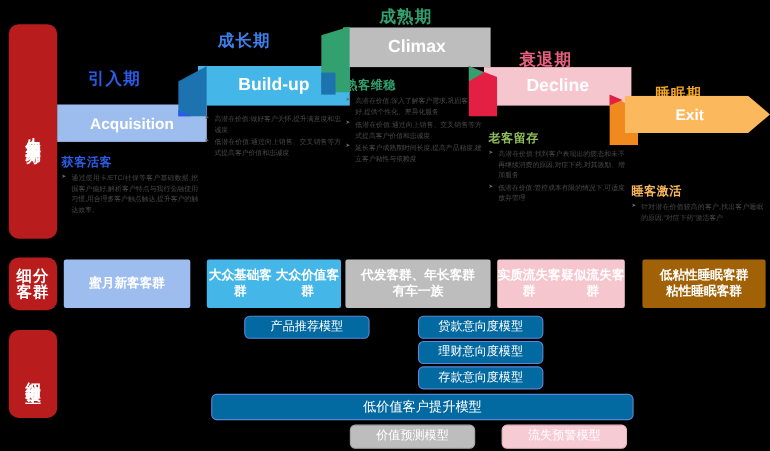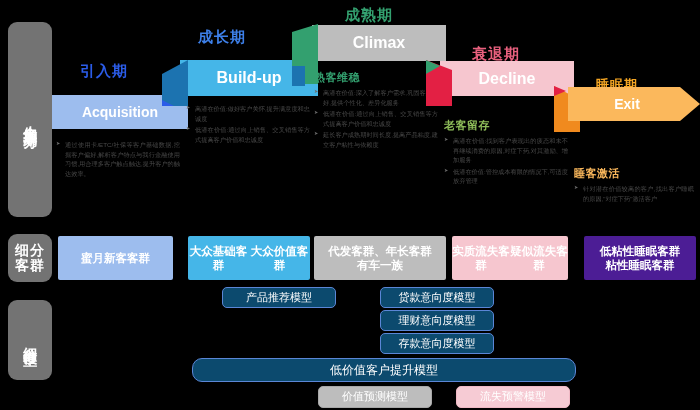--- a/index.html
+++ b/index.html
@@ -5,21 +5,21 @@
   html,body{margin:0;padding:0;background:#000;}
   body{
     width:700px;height:410px;position:relative;overflow:hidden;
     font-family:"Liberation Sans","DejaVu Sans",sans-serif;
     color:#fff;
   }
 
   
   .rowlabel{
     position:absolute;left:8px;width:44px;
-    background:#737373;border-radius:9px;
+    background:#b91c1c;border-radius:9px;
     display:flex;align-items:center;justify-content:center;
     font-weight:bold;font-size:14px;line-height:1.1;
     color:#fff;text-align:center;letter-spacing:1px;
   }
   .rowlabel .v{writing-mode:vertical-rl;text-orientation:upright;letter-spacing:2px;}
   .rowlabel .h{text-align:center;}
 
   
   .bar{
     position:absolute;display:flex;align-items:center;justify-content:center;
@@ -52,21 +52,21 @@
 
   
   .chip{
     position:absolute;display:flex;align-items:center;justify-content:center;
     text-align:center;font-weight:bold;border-radius:3px;
     line-height:1.25;color:#fff;
   }
   .chip.seg{font-size:11.5px;border-radius:2px;}
   .chip.model{
     font-size:11px;border-radius:5px;border:1px solid #5b86d6;
-    background:#0c4a6e;color:#fff;font-weight:normal;
+    background:#0369a1;color:#fff;font-weight:normal;
   }
   .chip.model.gray{background:#BDBDBD;border-color:#a8a8a8;color:#fff;align-items:center;}
   .chip.model.pink{background:#F6CBD4;border-color:#f0b9c5;color:#fff;}
 </style>
 </head>
 <body>
 
 <div class="rowlabel" style="top:22px;height:195px;">
   <span class="v">生命周期划分</span>
 </div>
@@ -121,20 +121,21 @@
 </div>
 
 <div class="bar" style="left:568px;top:87px;width:132px;height:34px;font-size:14px;">
   <svg style="position:absolute;left:0;top:0;z-index:1;" width="132" height="34" viewBox="0 0 132 34" preserveAspectRatio="none">
     <polygon points="0,0 112,0 132,17 112,34 0,34" fill="#FBB85C"></polygon>
   </svg>
   <span style="margin-right:14px;">Exit</span>
 </div>
 
 <div class="detail" style="left:56px;top:140px;width:124px;">
+  <h4 style="color:#2B5CE8;">获客活客</h4>
   <ul>
     <li>通过使用卡/ETC/社保等客户基础数据,挖掘客户偏好,解析客户特点与我行金融使用习惯,用合理多客户触点触达,提升客户的触达效率。</li>
   </ul>
 </div>
 
 <div class="detail" style="left:186px;top:104px;width:124px;">
   <ul>
     <li>高潜在价值:做好客户关怀,提升满意度和忠诚度</li>
     <li>低潜在价值:通过向上销售、交叉销售等方式提高客户价值和忠诚度</li>
   </ul>
@@ -176,42 +177,42 @@
 <div class="chip seg" style="left:314px;top:236px;width:132px;height:44px;background:#BDBDBD;flex-direction:column;">
   <span>代发客群、年长客群</span>
   <span>有车一族</span>
 </div>
 
 <div class="chip seg" style="left:452px;top:236px;width:116px;height:44px;background:#F6C6CF;flex-direction:row;">
   <span>实质流失客群</span>
   <span>疑似流失客群</span>
 </div>
 
-<div class="chip seg" style="left:584px;top:236px;width:112px;height:44px;background:#4c1d95;flex-direction:column;">
+<div class="chip seg" style="left:584px;top:236px;width:112px;height:44px;background:#a16207;flex-direction:column;">
   <span>低粘性睡眠客群</span>
   <span>粘性睡眠客群</span>
 </div>
 
 <div class="chip model" style="left:222px;top:287px;width:112px;height:19px;">
   <span>产品推荐模型</span>
 </div>
 
 <div class="chip model" style="left:380px;top:287px;width:112px;height:19px;">
   <span>贷款意向度模型</span>
 </div>
 
 <div class="chip model" style="left:380px;top:310px;width:112px;height:19px;">
   <span>理财意向度模型</span>
 </div>
 
 <div class="chip model" style="left:380px;top:333px;width:112px;height:19px;">
   <span>存款意向度模型</span>
 </div>
 
-<div class="chip model" style="left:192px;top:358px;width:382px;height:22px;font-size:12px;border-radius:10px;">
+<div class="chip model" style="left:192px;top:358px;width:382px;height:22px;font-size:12px;">
   <span>低价值客户提升模型</span>
 </div>
 
 <div class="chip model gray" style="left:318px;top:386px;width:112px;height:20px;">
   <span>价值预测模型</span>
 </div>
 
 <div class="chip model pink" style="left:456px;top:386px;width:112px;height:20px;">
   <span>流失预警模型</span>
 </div>

